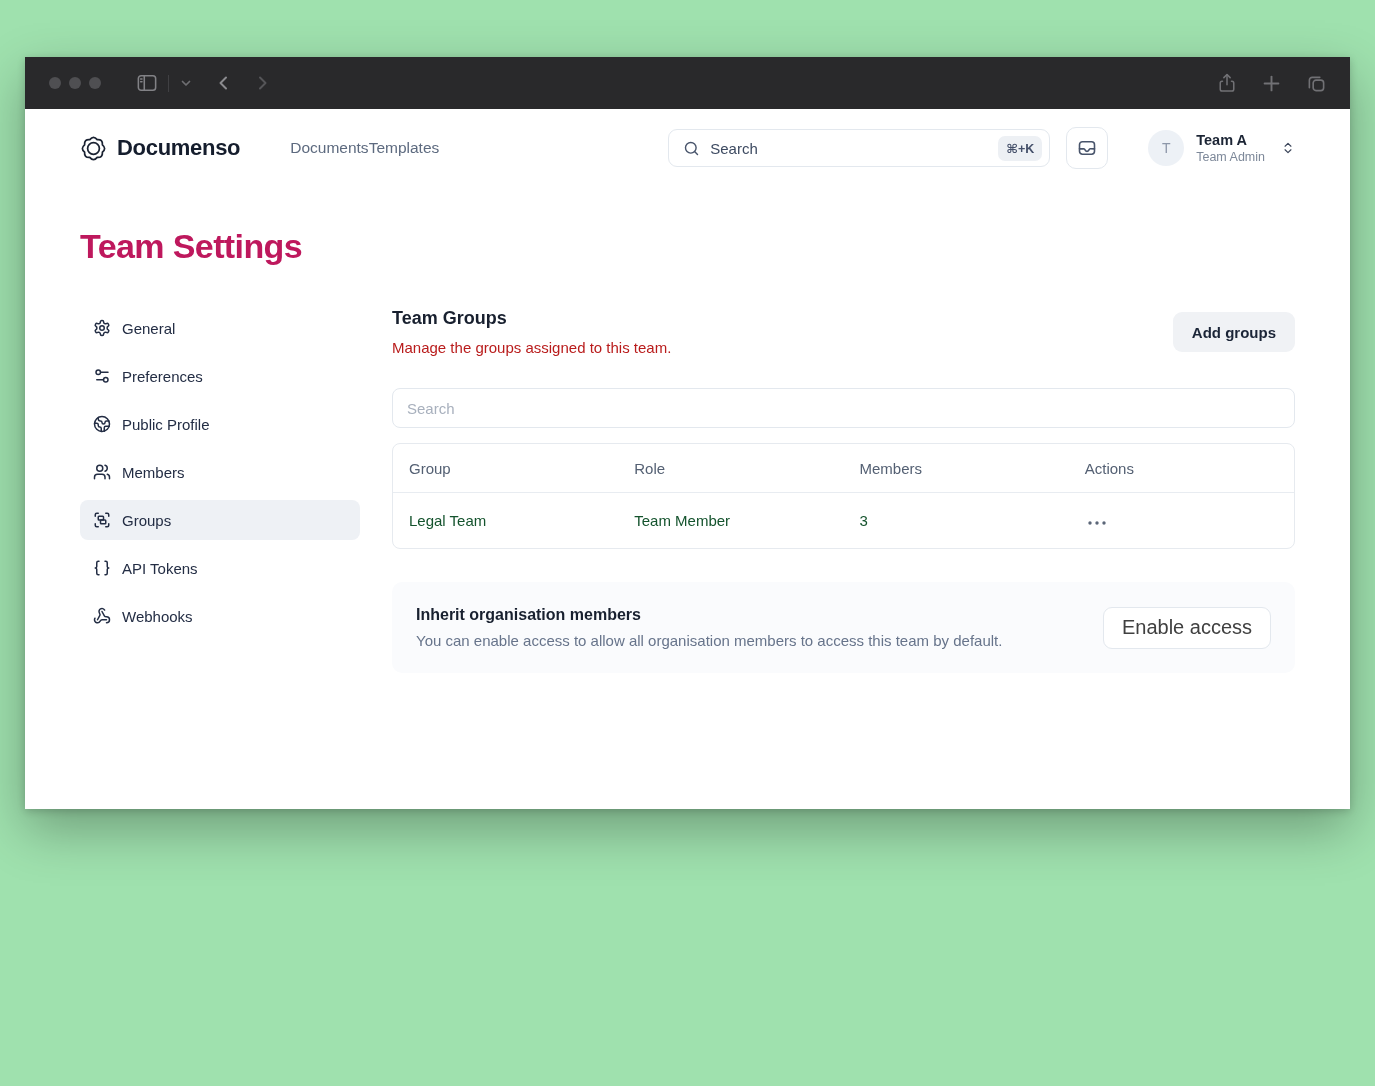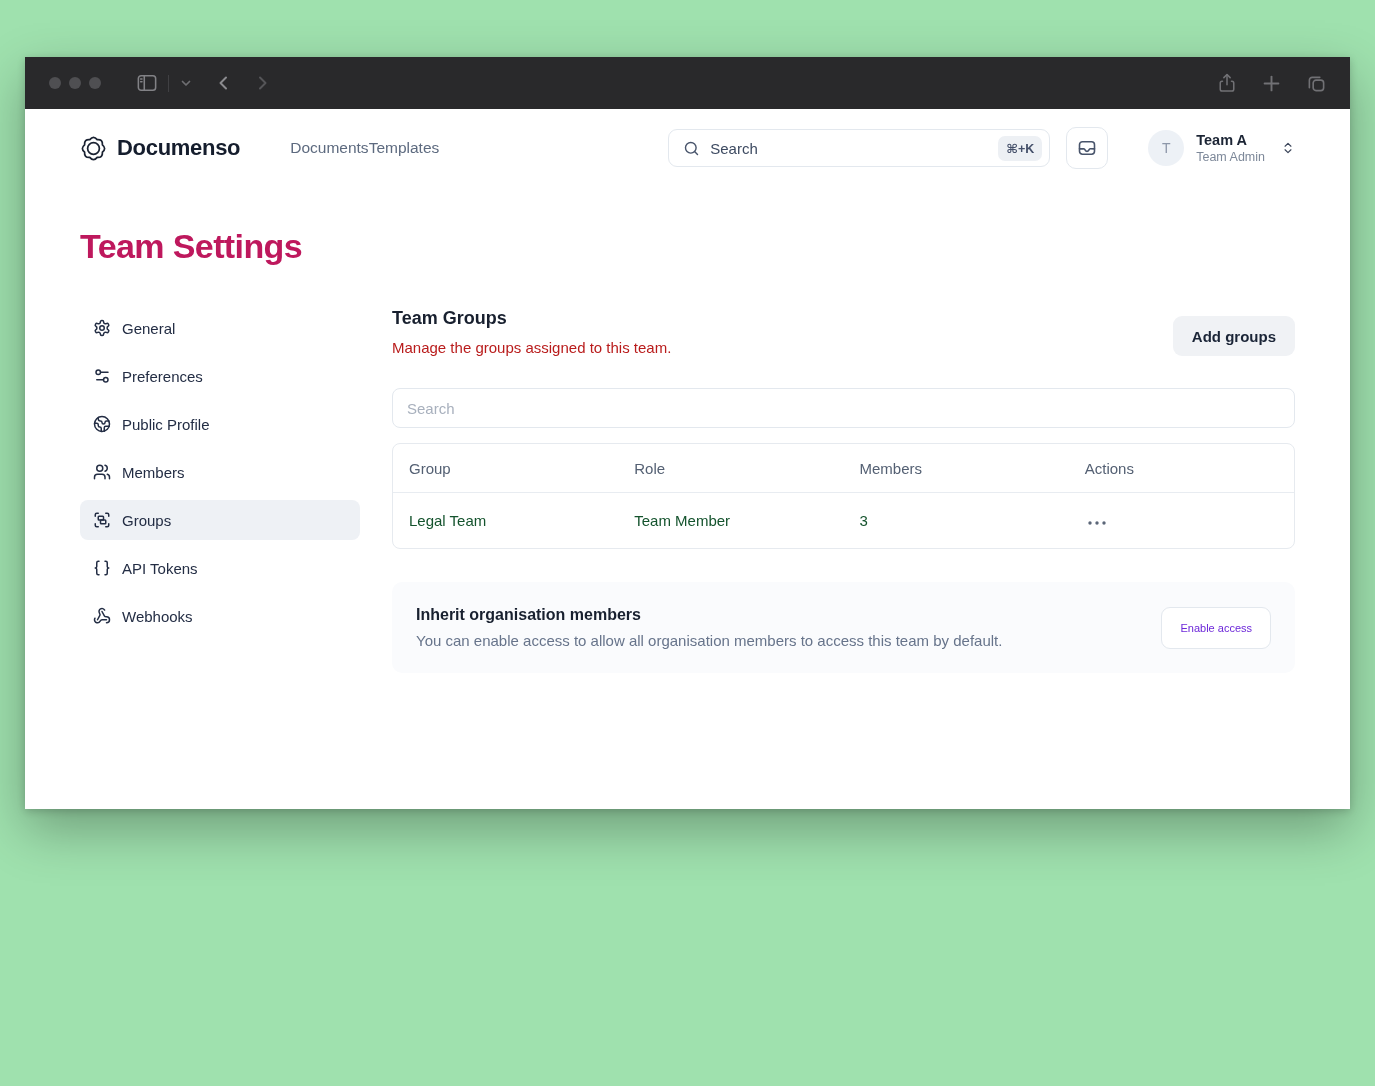--- a/index.html
+++ b/index.html
@@ -63,21 +63,21 @@
   .layout { display:flex; gap:32px; align-items:flex-start; flex:1; }
   .side-nav { flex:0 0 280px; display:flex; flex-direction:column; gap:8px; }
   .side-item {
     height:40px; display:flex; align-items:center; gap:11px; padding:0 13px;
     border-radius:8px; font-size:15px; font-weight:500; color:#232d44; cursor:pointer;
   }
   .side-item.active { background:#eef1f5; }
   .side-item .icn { flex:0 0 auto; }
   
   .main { flex:1; min-width:0; }
-  .sec-head { display:flex; align-items:flex-end; }
+  .sec-head { display:flex; align-items:center; }
   .sec-title { font-size:18px; font-weight:700; color:#18202f; }
   .sec-desc { font-size:15px; color:#b91c1c; margin-top:10px; }
   .add-btn {
     margin-left:auto; height:40px; padding:0 19px; background:#f0f2f5; border:none; border-radius:9px;
     font-size:15px; font-weight:600; color:#1b2537; cursor:pointer;
     font-family:"Liberation Sans","DejaVu Sans",sans-serif;
   }
   .filter-input {
     margin-top:32px; width:100%; height:40px; border:1px solid #e3e8ee; border-radius:8px;
     padding:0 14px; font-size:15px; color:#1f2937; outline:none;
@@ -90,21 +90,21 @@
   td { width:25%; padding:19px 16px; color:#14532d; border-top:1px solid #e8ecf1; }
   .dots-btn { background:none; border:none; color:#5b6678; cursor:pointer; padding:2px; display:inline-flex; }
   .inherit-card {
     margin-top:33px; background:#fafbfd; border-radius:10px; padding:24px;
     display:flex; align-items:center;
   }
   .inh-title { font-size:16px; font-weight:700; color:#18202f; }
   .inh-desc { font-size:15px; color:#67748b; margin-top:8px; }
   .enable-btn {
     margin-left:auto; height:42px; padding:0 18px; background:#ffffff; border:1px solid #e3e8ee;
-    border-radius:9px; font-size:11px; font-weight:500; color:#6d28d9; cursor:pointer; flex:0 0 auto;
+    border-radius:9px; font-size:20px; font-weight:500; color:#404040; cursor:pointer; flex:0 0 auto;
     font-family:"Liberation Sans","DejaVu Sans",sans-serif;
   }
 </style>
 </head>
 <body>
 
 <div class="window">
 
   <div class="titlebar">
     <div class="lights">

